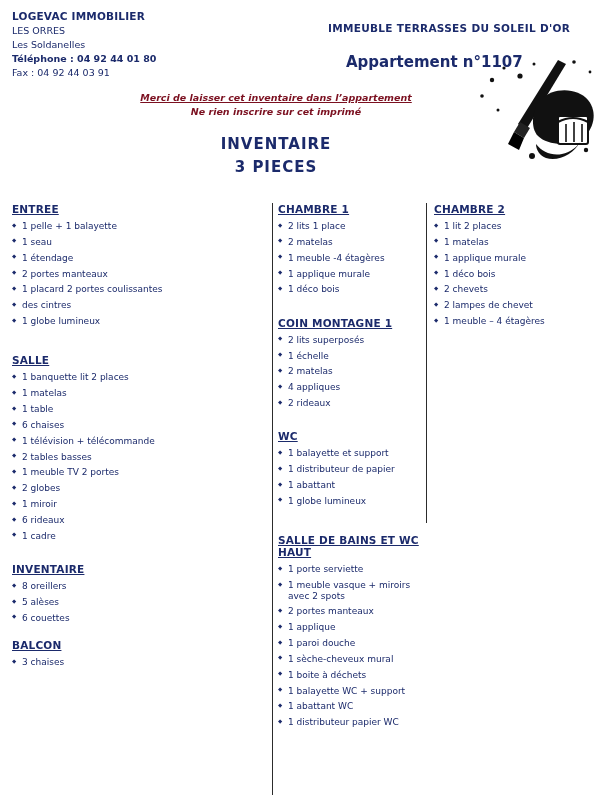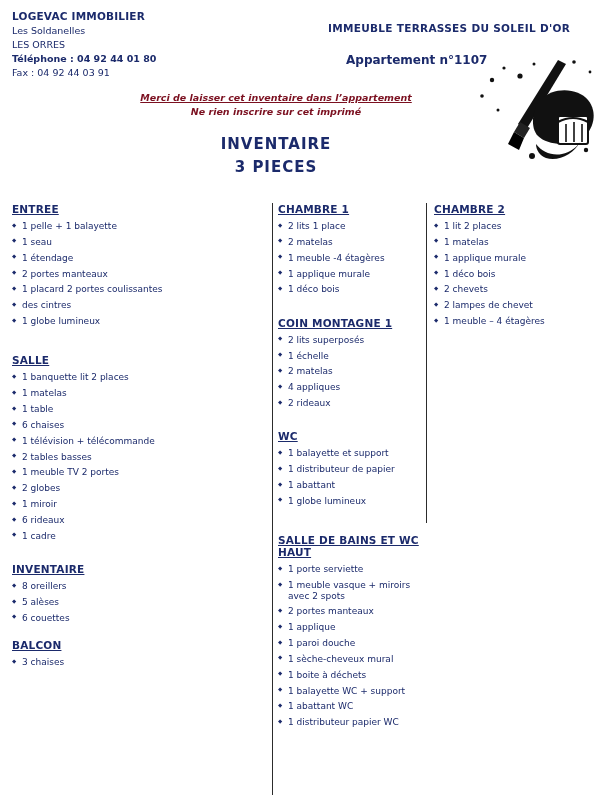--- a/index.html
+++ b/index.html
@@ -57,21 +57,21 @@
     width: 280px;
     text-align: left;
   }
   .building-name {
     font-size: 10.5px;
     font-weight: bold;
     color: #1b2a6b;
     letter-spacing: 0.3px;
   }
   .apt {
-    font-size: 12px;
+    font-size: 15px;
     font-weight: bold;
     color: #1b2a6b;
     margin-top: 19px;
     margin-left: 18px;
   }
 
   
   .notice {
     text-align: center;
     margin-top: 6px;
@@ -175,22 +175,22 @@
 </style>
 </head>
 <body>
 
 <div class="page">
 
   <div class="header">
 
     <div class="agency">
       <div class="agency-name">LOGEVAC IMMOBILIER</div>
+      <div class="agency-line">LES ORRES</div>
       <div class="agency-line">Les Soldanelles</div>
-      <div class="agency-line">LES ORRES</div>
       <div class="agency-line bold">Téléphone :  04 92 44 01 80</div>
       <div class="agency-line">Fax : 04 92 44 03 91</div>
     </div>
 
     <div class="building">
       <div class="building-name">IMMEUBLE TERRASSES DU SOLEIL D'OR</div>
       <div class="apt">Appartement n°1107</div>
     </div>
 
   </div>

